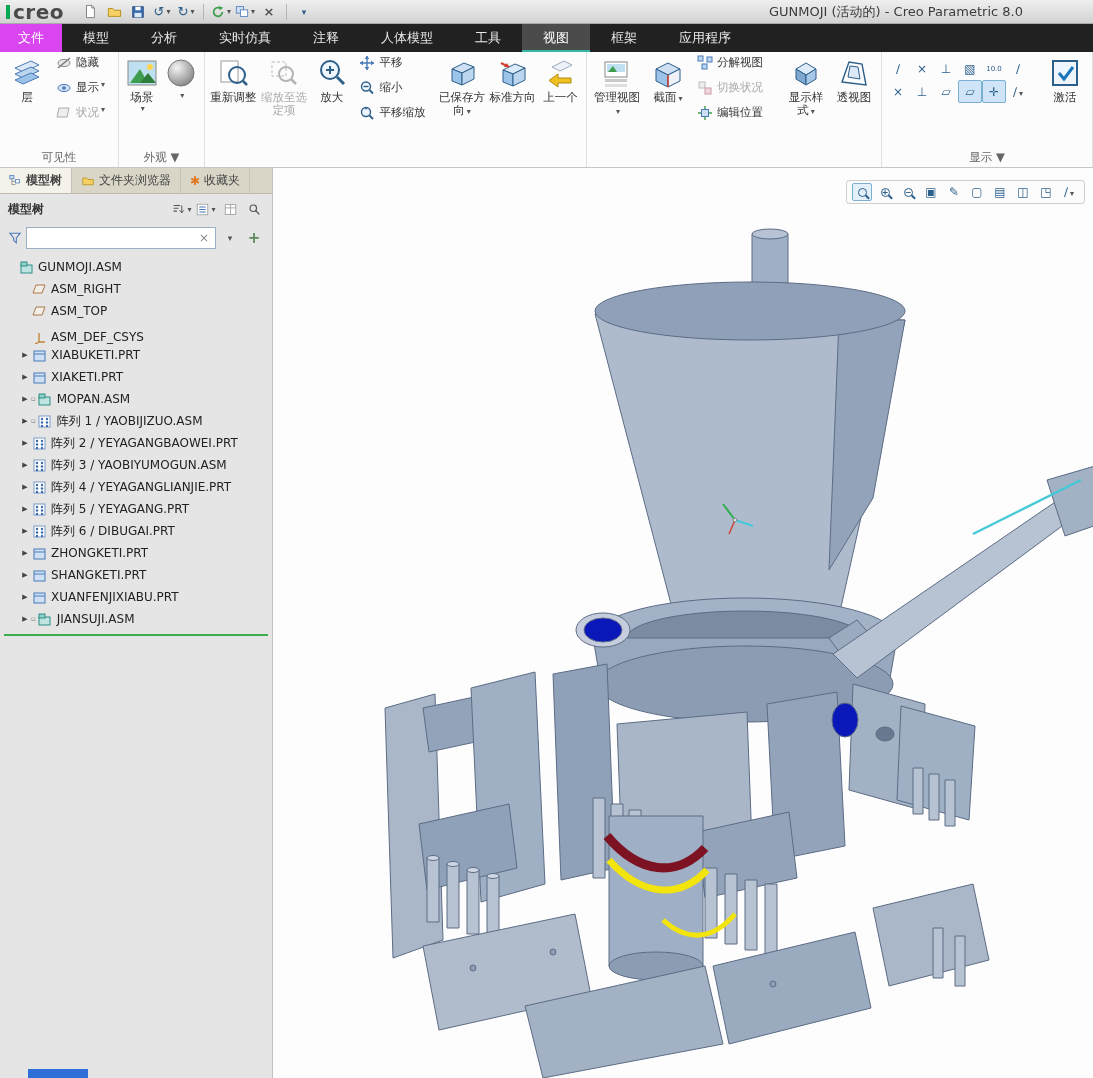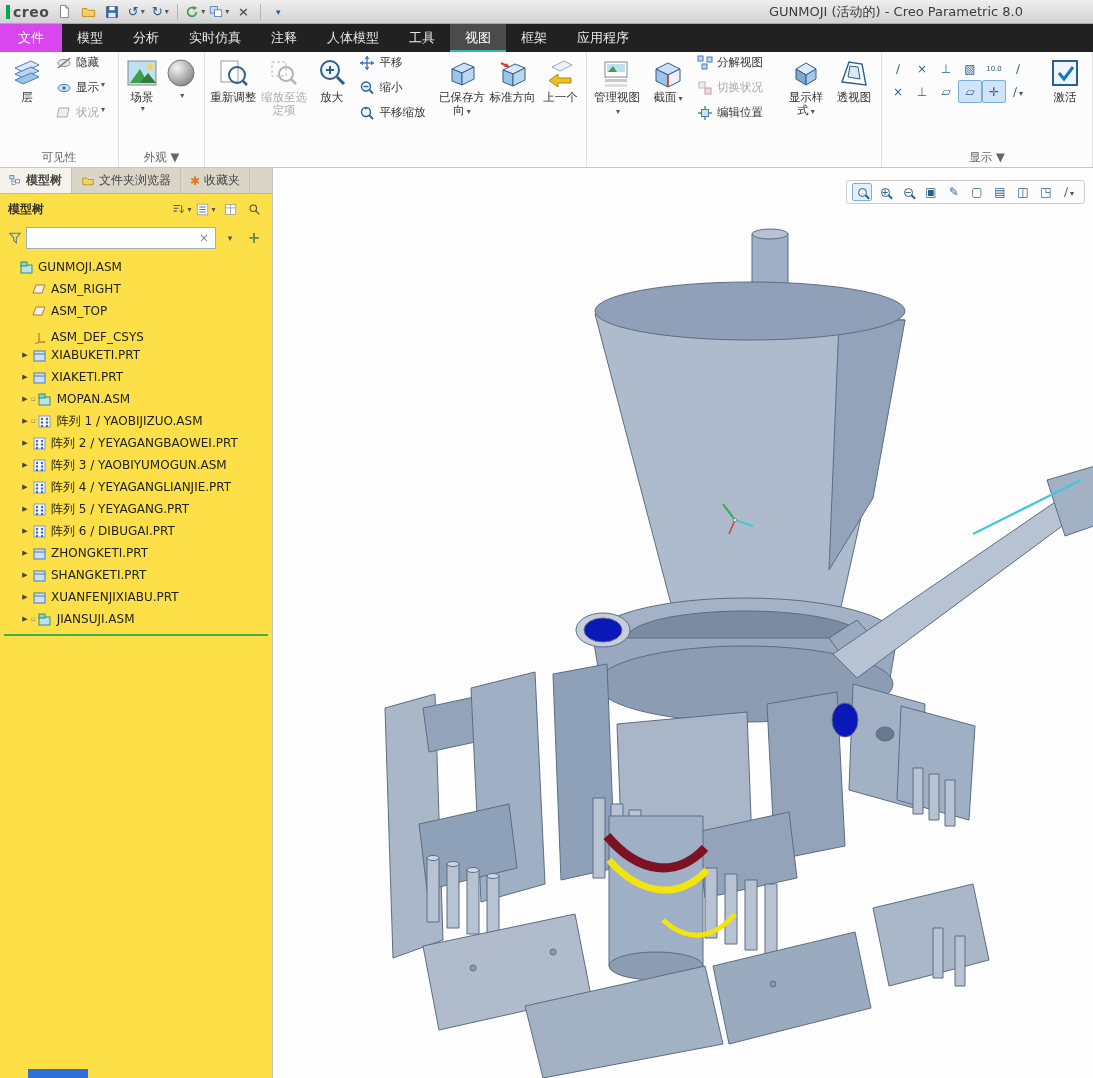--- a/index.html
+++ b/index.html
@@ -1,49 +1,49 @@
 <!DOCTYPE html>
 <html><head>
 <meta charset="utf-8">
 <style>
   *{box-sizing:border-box;margin:0;padding:0}
   html,body{width:1093px;height:1078px;overflow:hidden;font-family:"DejaVu Sans","Liberation Sans",sans-serif;font-size:12px;color:#333;background:#fff}
   
   .titlebar{height:24px;background:linear-gradient(#efefef,#d2d2d2);border-bottom:1px solid #a9a9a9;display:flex;align-items:center;padding:0 6px;position:relative}
-  .logo{font-size:14px;font-weight:bold;color:#4a4a4a;letter-spacing:.5px;margin-right:5px;display:flex;align-items:center}
+  .logo{font-size:20px;font-weight:bold;color:#4a4a4a;letter-spacing:.5px;margin-right:16px;display:flex;align-items:center}
   .logo i{width:4px;height:14px;background:#00a94f;display:inline-block;margin-right:3px}
   .qat{display:flex;align-items:center;gap:4px}
   .qbtn{width:20px;height:18px;display:flex;align-items:center;justify-content:center;color:#2c5f8a;font-size:13px;border-radius:2px}
   .qsep{width:1px;height:16px;background:#b5b5b5;margin:0 3px}
   .win-title{position:absolute;right:70px;top:0;height:24px;display:flex;align-items:center;color:#3c3c3c;font-size:13px}
   .dd::after{content:"▾";font-size:8px;color:#555;margin-left:2px}
   
   .tabstrip{height:28px;background:#212121;display:flex;align-items:stretch}
-  .rtab{padding:0 15px;display:flex;align-items:center;color:#e8e8e8;font-size:13px;cursor:default}
+  .rtab{padding:0 21px;display:flex;align-items:center;color:#e8e8e8;font-size:13px;cursor:default}
   .rtab-file{background:#d946ef;color:#fff;padding:0 18px}
   .rtab-active{background:#4b4b4b;color:#fff;box-shadow:inset 0 -2px 0 #35b8a5}
   
   .ribbon{height:116px;background:#fcfcfc;border-bottom:1px solid #c6c6c6;display:flex}
   .rgroup{border-right:1px solid #e0e0e0;display:flex;flex-direction:column;height:100%}
   .rgroup-body{flex:1;display:flex;align-items:flex-start;padding:3px 4px 0 4px;gap:2px}
   .rgroup-label{height:19px;text-align:center;color:#666;font-size:11.5px;line-height:18px;white-space:nowrap}
   .bb{width:52px;display:flex;flex-direction:column;align-items:center;text-align:center;font-size:11.5px;line-height:1.15;color:#333;padding:2px 1px;border-radius:2px}
   .bb .ic{width:32px;height:32px;margin-bottom:2px}
   .bb.narrow{width:46px}
   .scol{display:flex;flex-direction:column;justify-content:flex-start}
   .sb{display:flex;align-items:flex-start;height:25px;font-size:11.5px;color:#333;padding:0 4px;border-radius:2px;white-space:nowrap}
   .sb .ic{width:16px;height:16px;margin-right:4px;flex:0 0 auto}
   .disabled{color:#aaa !important}
   .toggle-grid{display:flex;flex-wrap:wrap;width:150px;padding-top:2px}
   .toggle{width:24px;height:23px;display:flex;align-items:center;justify-content:center;color:#2c5f8a;font-size:12px;border:1px solid transparent;border-radius:2px}
   .toggle.small-text{font-size:7px;letter-spacing:0}
   .toggle.pressed{background:#cfe4f7;border-color:#7ab0d4}
   
   .main{display:flex;height:910px;position:relative}
-  .left-panel{width:273px;border-right:1px solid #c2c2c2;display:flex;flex-direction:column;background:#fde047}
+  .left-panel{width:273px;border-right:1px solid #c2c2c2;display:flex;flex-direction:column;background:#e5e5e5}
   .panel-tabs{height:26px;background:#d9d5c7;display:flex;border-bottom:1px solid #bdb9ab;flex:0 0 auto}
   .ptab{padding:0 9px;display:flex;align-items:center;gap:4px;font-size:12px;color:#444;border-right:1px solid #c6c2b4;white-space:nowrap}
   .ptab.active{background:#f4f2ea;font-weight:bold}
   .tree-header{height:30px;display:flex;align-items:center;padding:0 8px;gap:4px;flex:0 0 auto}
   .tree-title{font-weight:bold;color:#333;margin-right:auto}
   .thbtn{width:20px;height:20px;display:flex;align-items:center;justify-content:center;color:#555;border-radius:2px}
   .search-row{height:28px;display:flex;align-items:center;padding:0 8px;gap:4px;flex:0 0 auto}
   .search-box{flex:1;height:22px;border:1px solid #9ab0c6;background:#fff;display:flex;align-items:center;padding:0 4px}
   .search-box input{flex:1;border:none;outline:none;font:inherit;min-width:0}
   .clear-x{color:#888;font-size:12px;padding:0 2px}

